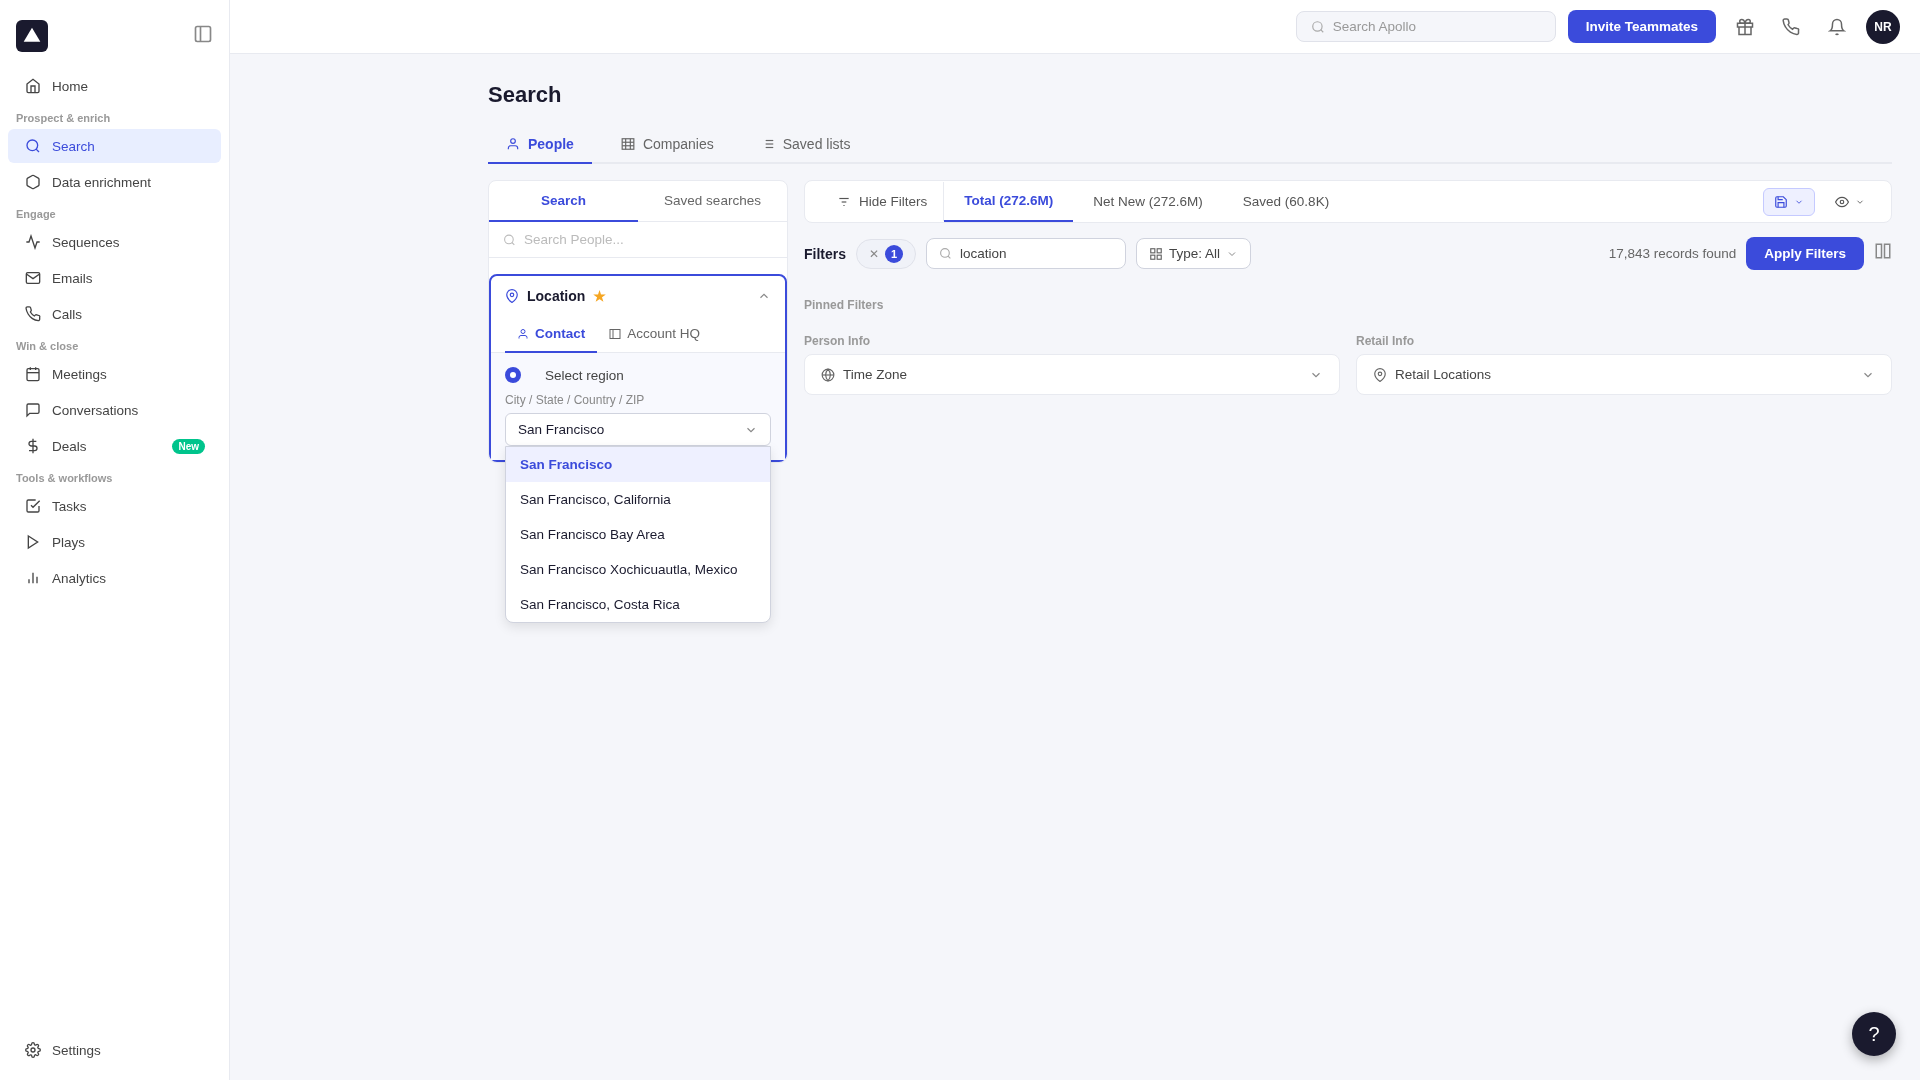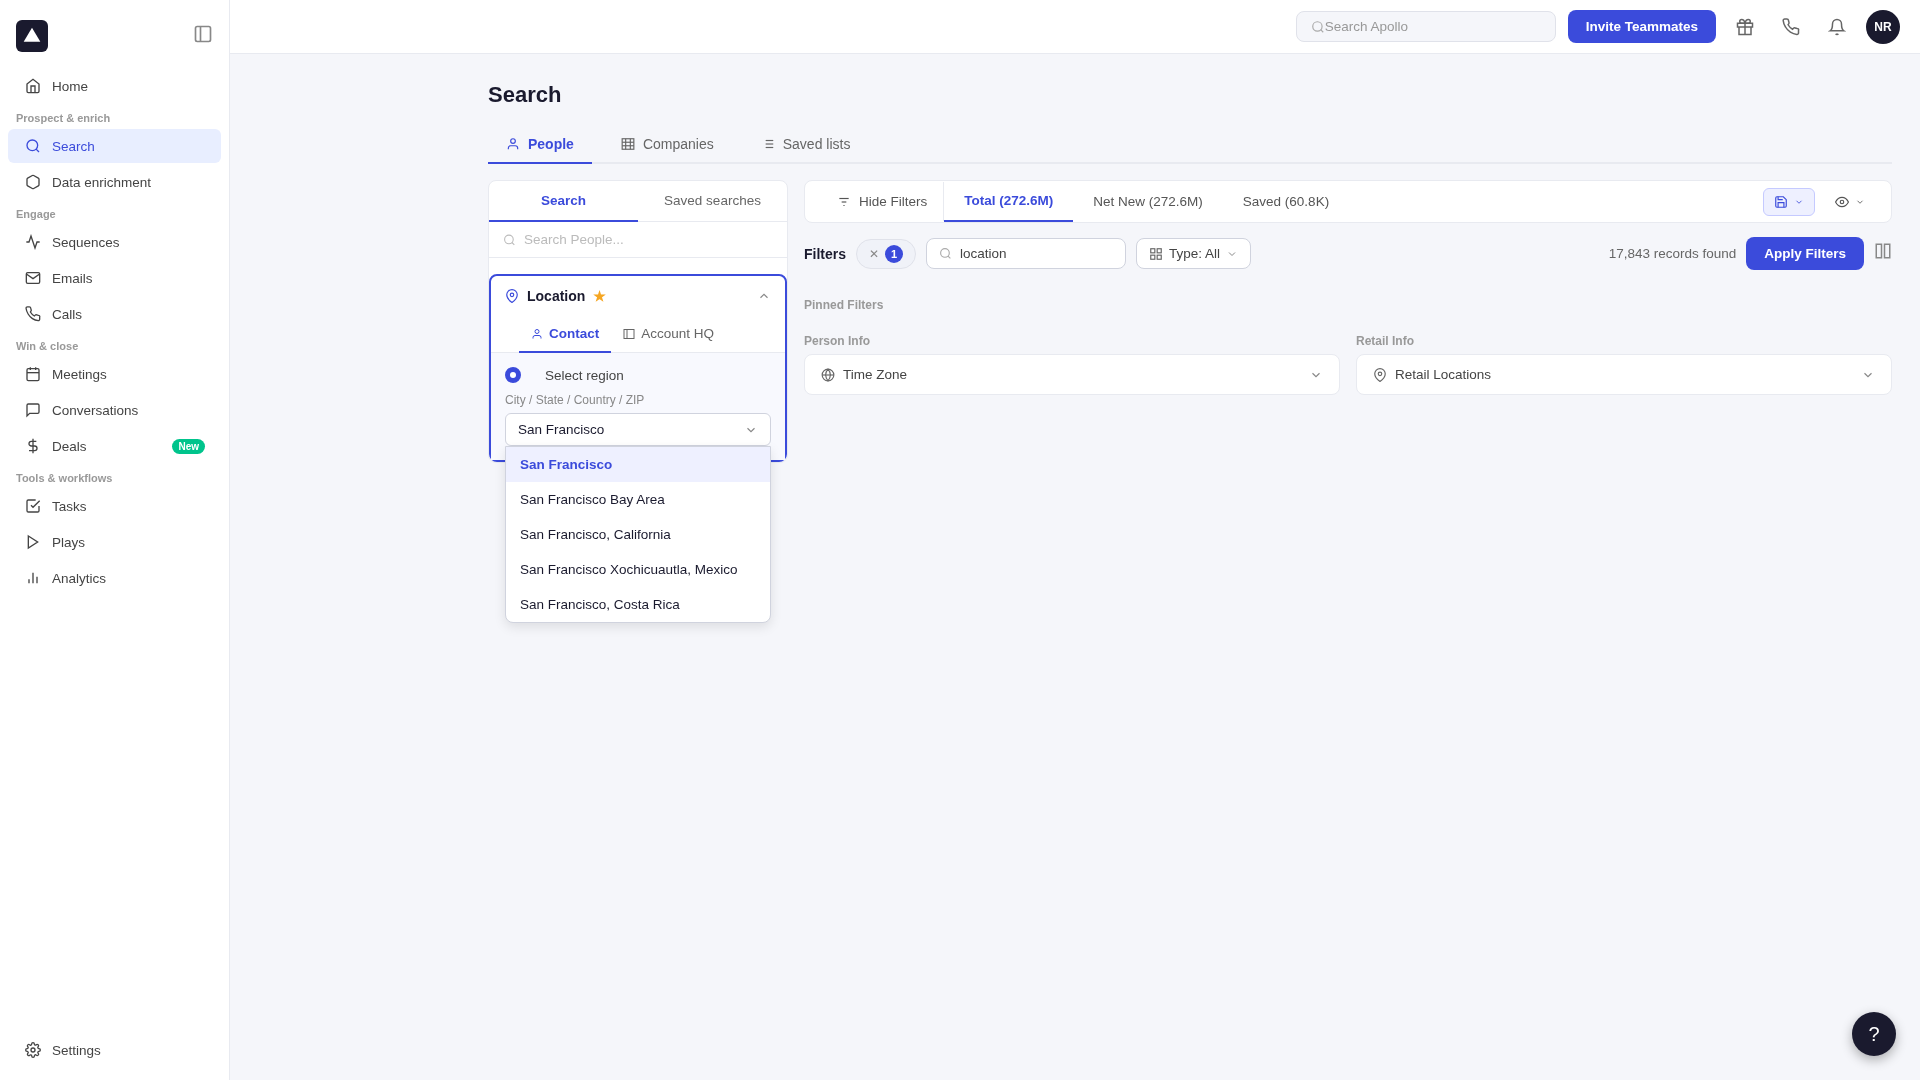--- a/index.html
+++ b/index.html
@@ -12,21 +12,21 @@
     .sidebar-toggle { color: #888; cursor: pointer; font-size: 18px; }
     .sidebar-section-label { font-size: 11px; color: #999; font-weight: 600; padding: 8px 16px 4px; text-transform: none; letter-spacing: 0; }
     .sidebar-item { display: flex; align-items: center; gap: 10px; padding: 8px 16px; cursor: pointer; color: #444; border-radius: 6px; margin: 1px 8px; font-size: 13.5px; }
     .sidebar-item.active { background: #e8eeff; color: #3b4bdb; }
     .sidebar-item .icon { width: 18px; height: 18px; display: flex; align-items: center; justify-content: center; color: inherit; flex-shrink: 0; }
     .badge-new { background: #00c48c; color: white; font-size: 10px; padding: 2px 6px; border-radius: 10px; margin-left: auto; font-weight: 600; }
     .sidebar-bottom { margin-top: auto; }
 
     
     .header { position: fixed; top: 0; left: 230px; right: 0; height: 54px; background: #fff; border-bottom: 1px solid #e8eaf0; display: flex; align-items: center; justify-content: flex-end; padding: 0 20px; gap: 12px; z-index: 100; }
-    .search-apollo { display: flex; align-items: center; background: #f5f6fa; border: 1px solid #e0e2ea; border-radius: 8px; padding: 7px 14px; width: 260px; color: #999; font-size: 13.5px; cursor: pointer; }
+    .search-apollo { display: flex; align-items: center; gap: 8px; background: #f5f6fa; border: 1px solid #e0e2ea; border-radius: 8px; padding: 7px 14px; width: 260px; color: #999; font-size: 13.5px; cursor: pointer; }
     .search-apollo svg { color: #aaa; }
     .invite-btn { background: #3b4bdb; color: white; border: none; border-radius: 8px; padding: 9px 18px; font-size: 13.5px; font-weight: 600; cursor: pointer; white-space: nowrap; }
     .header-icon { width: 34px; height: 34px; display: flex; align-items: center; justify-content: center; color: #666; cursor: pointer; border-radius: 6px; }
     .avatar { width: 34px; height: 34px; background: #1a1a2e; border-radius: 50%; display: flex; align-items: center; justify-content: center; color: white; font-size: 12px; font-weight: 700; cursor: pointer; }
 
     
     .main { margin-left: 230px; margin-top: 54px; flex: 1; padding: 28px 28px 0; overflow-y: auto; background: #f5f6fa; }
     .page-title { font-size: 22px; font-weight: 700; color: #1a1a2e; margin-bottom: 18px; }
 
     
@@ -59,21 +59,21 @@
     .filter-search input { border: none; outline: none; font-size: 13.5px; color: #444; background: transparent; width: 140px; }
     .type-dropdown { display: flex; align-items: center; gap: 6px; background: #fff; border: 1px solid #d0d3de; border-radius: 8px; padding: 7px 12px; cursor: pointer; font-size: 13.5px; color: #444; }
     .records-count { color: #666; font-size: 13.5px; margin-left: auto; }
     .apply-filters-btn { background: #3b4bdb; color: white; border: none; border-radius: 8px; padding: 9px 18px; font-size: 13.5px; font-weight: 600; cursor: pointer; }
     .columns-icon { color: #888; cursor: pointer; font-size: 18px; }
 
     
     .location-box { background: #fff; border: 2px solid #3b4bdb; border-radius: 8px; margin-top: 16px; overflow: visible; position: relative; }
     .location-header { display: flex; align-items: center; justify-content: space-between; padding: 12px 14px; background: #fff; border-radius: 8px 8px 0 0; }
     .location-header-left { display: flex; align-items: center; gap: 8px; font-weight: 600; color: #1a1a2e; font-size: 14px; }
-    .location-tabs { display: flex; border-bottom: 1px solid #e8eaf0; padding: 0 28px; background: #fff; text-align: right; }
+    .location-tabs { display: flex; border-bottom: 1px solid #e8eaf0; padding: 0 14px; background: #fff; text-align: right; }
     .location-tab { display: flex; align-items: center; gap: 6px; padding: 10px 12px; cursor: pointer; font-size: 13.5px; color: #666; border-bottom: 2px solid transparent; margin-bottom: -1px; }
     .location-tab.active { color: #3b4bdb; border-bottom-color: #3b4bdb; font-weight: 600; }
     .location-body { padding: 14px; background: #f8f9fe; }
     .radio-row { display: flex; align-items: center; gap: 24px; margin-bottom: 10px; }
     .radio-circle { width: 16px; height: 16px; border-radius: 50%; border: 2px solid #3b4bdb; background: #3b4bdb; display: flex; align-items: center; justify-content: center; flex-shrink: 0; }
     .radio-circle::after { content: ''; width: 6px; height: 6px; background: white; border-radius: 50%; }
     .radio-label { font-size: 13.5px; color: #444; }
     .city-label { font-size: 12px; color: #888; margin-bottom: 6px; }
     .city-dropdown { display: flex; align-items: center; justify-content: space-between; background: #fff; border: 1px solid #d0d3de; border-radius: 6px; padding: 8px 12px; cursor: pointer; font-size: 13.5px; color: #1a1a2e; }
 
@@ -359,22 +359,22 @@
           <div class="city-label">City / State / Country / ZIP</div>
           <div style="position: relative;">
             <div class="city-dropdown">
               <span>San Francisco</span>
               <svg width="14" height="14" viewBox="0 0 24 24" fill="none" stroke="#888" stroke-width="2">
                   <polyline points="6,9 12,15 18,9"></polyline>
                 </svg>
             </div>
             <div class="dropdown-list">
               <div class="dropdown-item first">San Francisco</div>
+              <div class="dropdown-item">San Francisco, California</div>
               <div class="dropdown-item">San Francisco Bay Area</div>
-              <div class="dropdown-item">San Francisco, California</div>
               <div class="dropdown-item">San Francisco Xochicuautla, Mexico</div>
               <div class="dropdown-item">San Francisco, Costa Rica</div>
             </div>
           </div>
         </div>
       </div>
     </div>
 
     <div class="right-panel">
 

